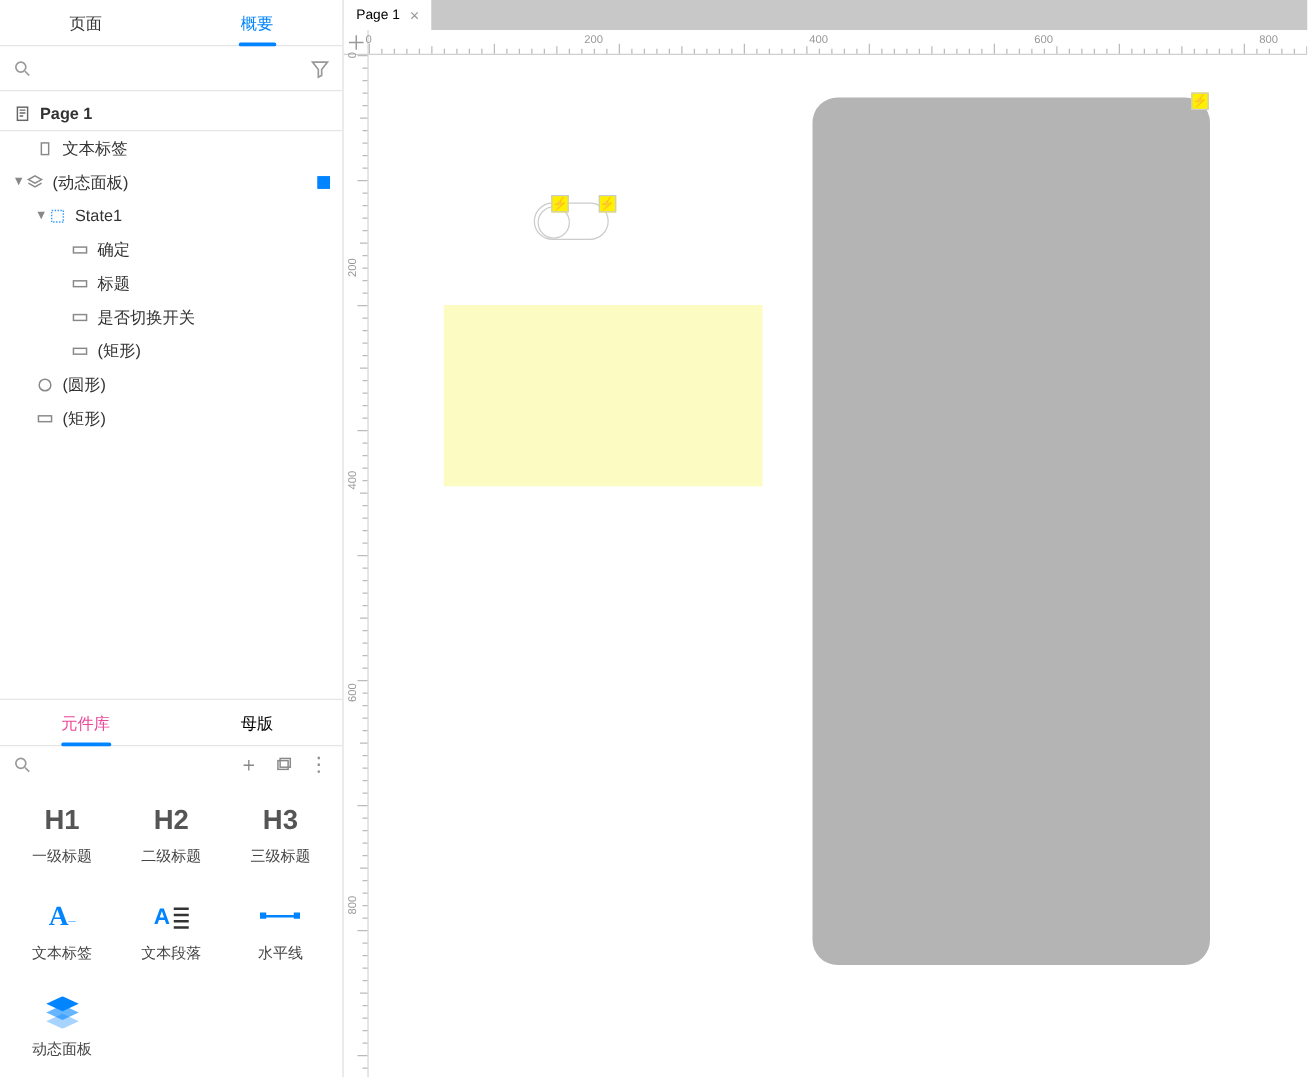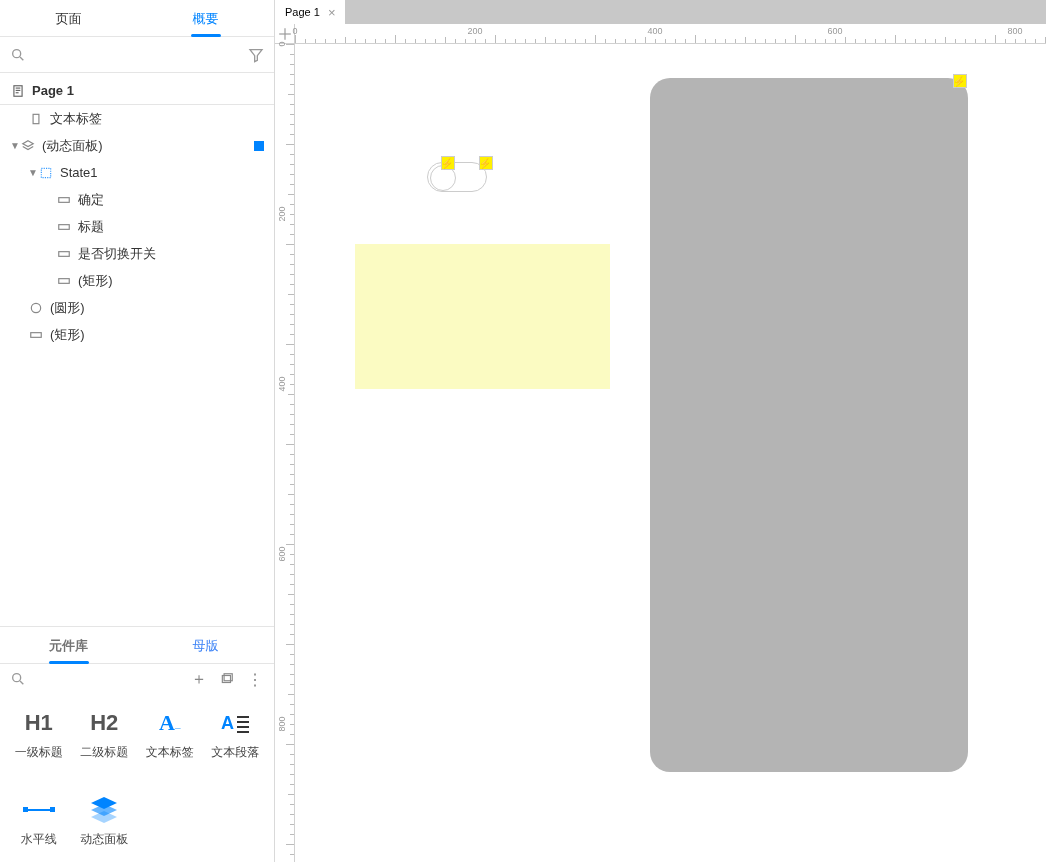--- a/index.html
+++ b/index.html
@@ -26,32 +26,32 @@
 .tree-caret { width: 10px; font-size: 10px; color: #888; text-align: center; }
 .tree-icon { width: 16px; margin-right: 6px; display: inline-flex; align-items: center; justify-content: center; }
 .tree-label { color: #333; }
 .tree-label.bold { font-weight: 700; }
 .tree-check { position: absolute; right: 10px; width: 10px; height: 10px; border: 1px solid #0084ff; display: inline-block; }
 .tree-check.filled { background: #0084ff; }
 .tree-sep { height: 1px; background: #e5e5e5; margin: 0; }
 
 
 .lib-tabs { display: flex; border-top: 1px solid #e5e5e5; border-bottom: 1px solid #e5e5e5; }
-.lib-tab { flex: 1; text-align: center; padding: 10px 0 8px; font-size: 13px; color: #3b82f6; cursor: pointer; position: relative; }
-.lib-tab.active { color: #737373; font-weight: 700; }
+.lib-tab { flex: 1; text-align: center; padding: 10px 0 8px; font-size: 13px; color: #000000; cursor: pointer; position: relative; }
+.lib-tab.active { color: #ec4899; font-weight: 400; }
 .lib-tab.active::after { content: ""; position: absolute; left: 50%; transform: translateX(-50%); bottom: -1px; width: 40px; height: 3px; background: #0084ff; border-radius: 2px; }
 
 .lib-tools { display: flex; align-items: center; padding: 6px 10px; gap: 10px; }
 .lib-tools .search-icon { margin-right: auto; }
 .lib-tool-btn { width: 18px; height: 18px; color: #888; cursor: pointer; display:flex; align-items:center; justify-content:center; }
 
 .lib-select { margin: 4px 10px 10px; height: 32px; display: flex; align-items: center; justify-content: space-between; font-size: 17px; color: #333; border-bottom: 1px solid #ccc; cursor: pointer; }
 .lib-select .chev { font-size: 10px; color: #999; }
 
-.lib-grid { display: grid; grid-template-columns: repeat(4, 1fr); gap: 34px 0; padding: 14px 6px; overflow: auto; }
+.lib-grid { display: grid; grid-template-columns: repeat(3, 1fr); gap: 24px 0; padding: 14px 6px; overflow: auto; }
 .lib-item { display: flex; flex-direction: column; align-items: center; gap: 6px; cursor: pointer; }
 .lib-item-icon { width: 40px; height: 30px; display: flex; align-items: center; justify-content: center; font-size: 22px; font-weight: 700; color: #555; }
 .lib-item-label { font-size: 12px; color: #444; }
 
 
 .canvas-area { flex: 1; display: flex; flex-direction: column; background: #fff; }
 
 .doc-tabs { height: 24px; background: #c8c8c8; display: flex; align-items: stretch; }
 .doc-tab { background: #fff; padding: 0 10px; font-size: 11px; display: flex; align-items: center; gap: 8px; cursor: pointer; }
 .doc-tab .x { font-size: 13px; color: #999; cursor: pointer; }
@@ -233,20 +233,24 @@
 
 
     <div class="lib-grid">
       <div class="lib-item">
         <div class="lib-item-icon">H1</div>
         <div class="lib-item-label">一级标题</div>
       </div>
       <div class="lib-item">
         <div class="lib-item-icon">H2</div>
         <div class="lib-item-label">二级标题</div>
+      </div>
+      <div class="lib-item">
+        <div class="lib-item-icon">H3</div>
+        <div class="lib-item-label">三级标题</div>
       </div>
       <div class="lib-item">
         <div class="lib-item-icon" style="color:#0084ff;font-family:serif;">A<span style="font-size:10px;color:#0084ff;">_</span></div>
         <div class="lib-item-label">文本标签</div>
       </div>
       <div class="lib-item">
         <div class="lib-item-icon">
             <svg width="32" height="24" viewBox="0 0 32 24">
               <text x="2" y="18" font-family="serif" font-size="18" font-weight="bold" fill="#0084ff">A</text>
               <line x1="18" y1="6" x2="30" y2="6" stroke="#333" stroke-width="2"></line>

